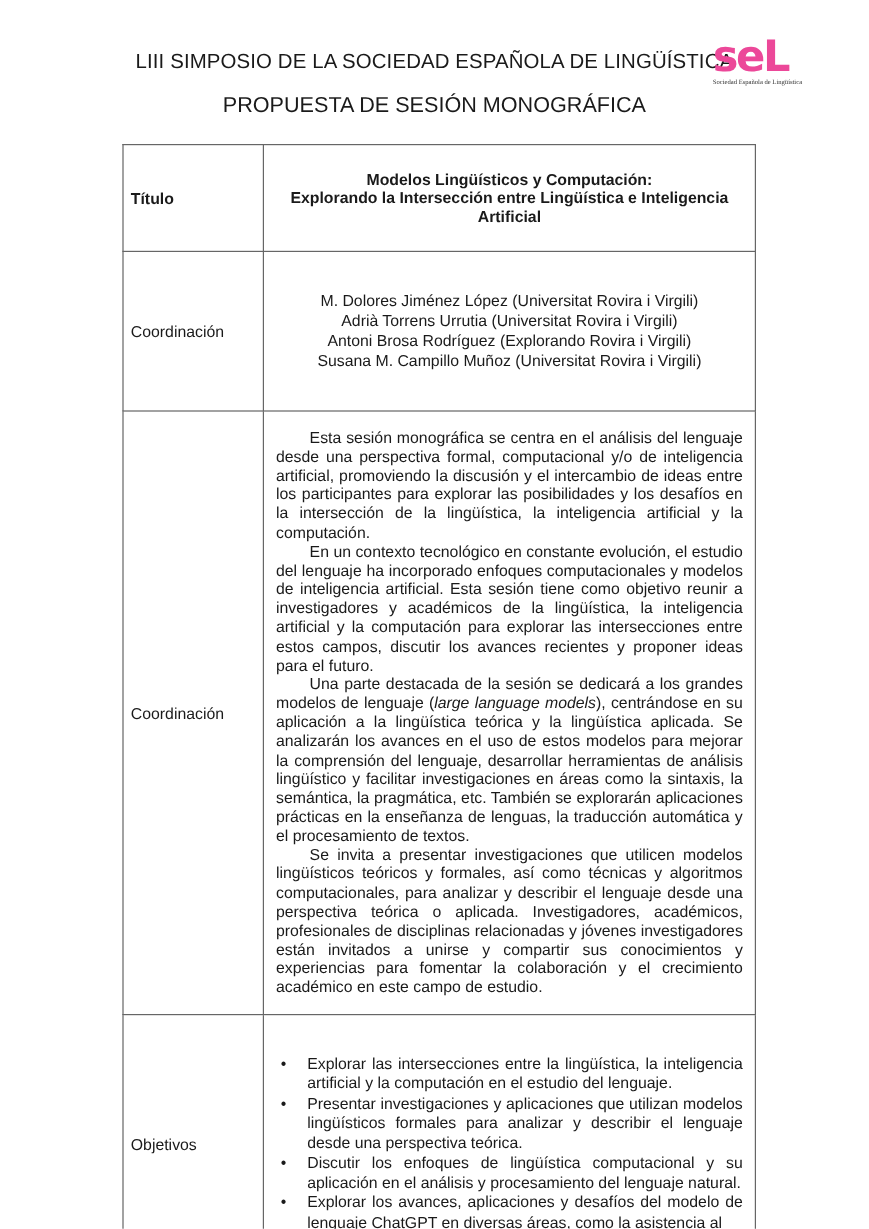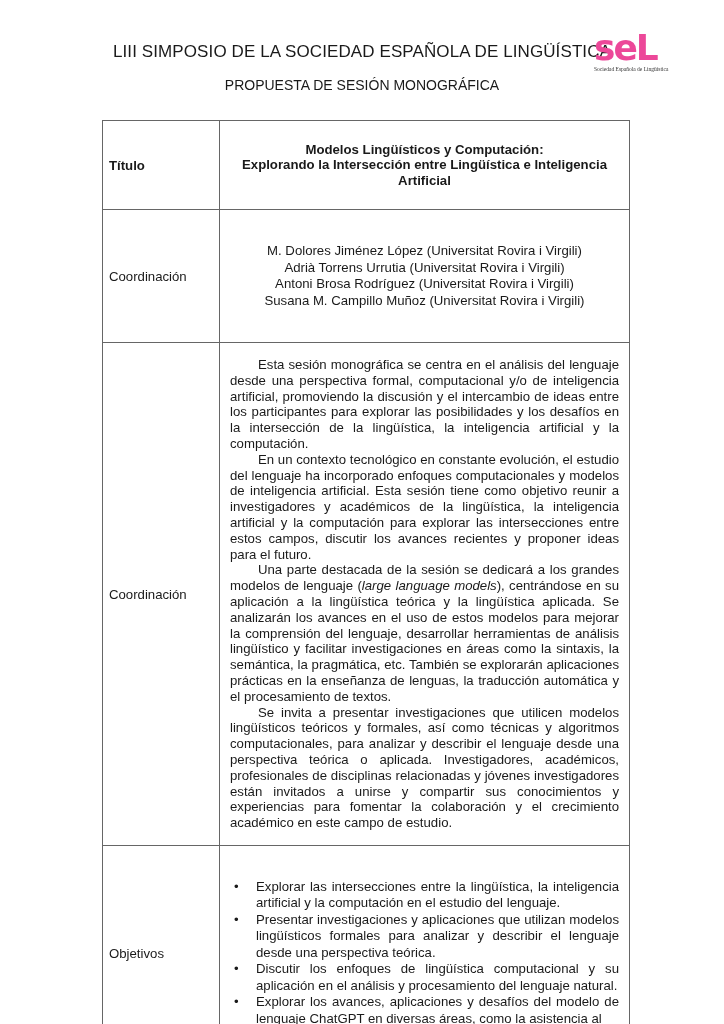--- a/index.html
+++ b/index.html
@@ -1,19 +1,19 @@
 <!DOCTYPE html>
 <html><head>
 <meta charset="utf-8">
 <style>
   html, body { margin:0; padding:0; background:#ffffff; }
   body { width:724px; height:1024px; position:relative; overflow:hidden;
          font-family:"Liberation Sans", sans-serif; color:#1a1a1a; }
   .hdr1 { position:absolute; left:0; width:724px; top:42px; text-align:center; font-size:17px; letter-spacing:0.1px; }
-  .hdr2 { position:absolute; left:0; width:724px; top:77px; text-align:center; font-size:14px; }
+  .hdr2 { position:absolute; left:0; width:724px; top:77px; text-align:center; font-size:18px; }
   .logo { position:absolute; left:594px; top:32px; width:92px; height:48px; }
   .logo .mark { font-family:"DejaVu Sans", sans-serif; font-weight:bold; font-size:36px; color:#ec4899; line-height:32px; letter-spacing:-2px; }
   .logo .sub { font-family:"Liberation Serif", serif; font-size:5.5px; color:#333; margin-top:2px; white-space:nowrap; }
   table.form { position:absolute; left:102px; top:120px; width:528px; border-collapse:collapse; font-size:13.2px; }
   table.form td { border:1.3px solid #666; vertical-align:middle; padding:16px; }
   td.lbl { width:94px; padding-left:6px !important; }
   td.val { padding:0 10px 0 10px !important;margin-top:43px; }
   .title-row td { height:56px; }
   .title-row .lbl { font-weight:bold; }
   .title-val { text-align:center; font-weight:bold; line-height:15.5px; }
@@ -47,21 +47,21 @@
       <div>Modelos Lingüísticos y Computación:</div>
       <div>Explorando la Intersección entre Lingüística e Inteligencia</div>
       <div>Artificial</div>
     </td>
   </tr>
   <tr class="coord-row">
     <td class="lbl">Coordinación</td>
     <td class="val coord-val">
       <div>M. Dolores Jiménez López (Universitat Rovira i Virgili)</div>
       <div>Adrià Torrens Urrutia (Universitat Rovira i Virgili)</div>
-      <div>Antoni Brosa Rodríguez (Universitat Rovira i Virgili)</div>
+      <div>Antoni Brosa Rodríguez (Explorando Rovira i Virgili)</div>
       <div>Susana M. Campillo Muñoz (Universitat Rovira i Virgili)</div>
     </td>
   </tr>
   <tr class="desc-row">
     <td class="lbl">Coordinación</td>
     <td class="val desc-val">
       <p>Esta sesión monográfica se centra en el análisis del lenguaje desde una perspectiva formal, computacional y/o de inteligencia artificial, promoviendo la discusión y el intercambio de ideas entre los participantes para explorar las posibilidades y los desafíos en la intersección de la lingüística, la inteligencia artificial y la computación.</p>
       <p>En un contexto tecnológico en constante evolución, el estudio del lenguaje ha incorporado enfoques computacionales y modelos de inteligencia artificial. Esta sesión tiene como objetivo reunir a investigadores y académicos de la lingüística, la inteligencia artificial y la computación para explorar las intersecciones entre estos campos, discutir los avances recientes y proponer ideas para el futuro.</p>
       <p><span>Una parte destacada de la sesión se dedicará a los grandes modelos de lenguaje (</span><i>large language models</i><span>), centrándose en su aplicación a la lingüística teórica y la lingüística aplicada. Se analizarán los avances en el uso de estos modelos para mejorar la comprensión del lenguaje, desarrollar herramientas de análisis lingüístico y facilitar investigaciones en áreas como la sintaxis, la semántica, la pragmática, etc. También se explorarán aplicaciones prácticas en la enseñanza de lenguas, la traducción automática y el procesamiento de textos.</span></p>
       <p>Se invita a presentar investigaciones que utilicen modelos lingüísticos teóricos y formales, así como técnicas y algoritmos computacionales, para analizar y describir el lenguaje desde una perspectiva teórica o aplicada. Investigadores, académicos, profesionales de disciplinas relacionadas y jóvenes investigadores están invitados a unirse y compartir sus conocimientos y experiencias para fomentar la colaboración y el crecimiento académico en este campo de estudio.</p>

